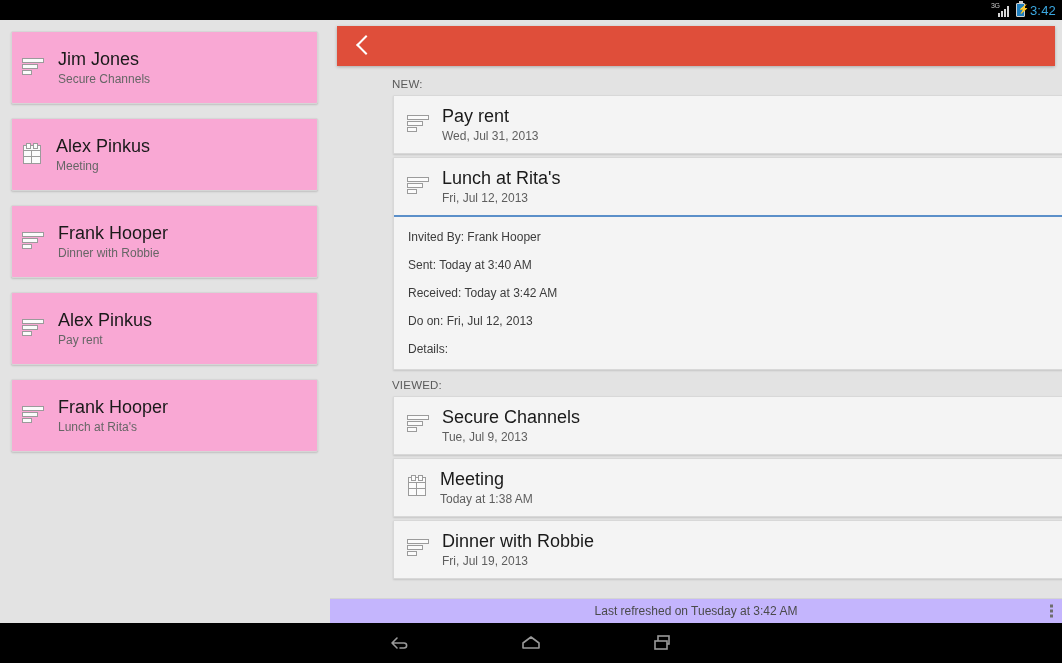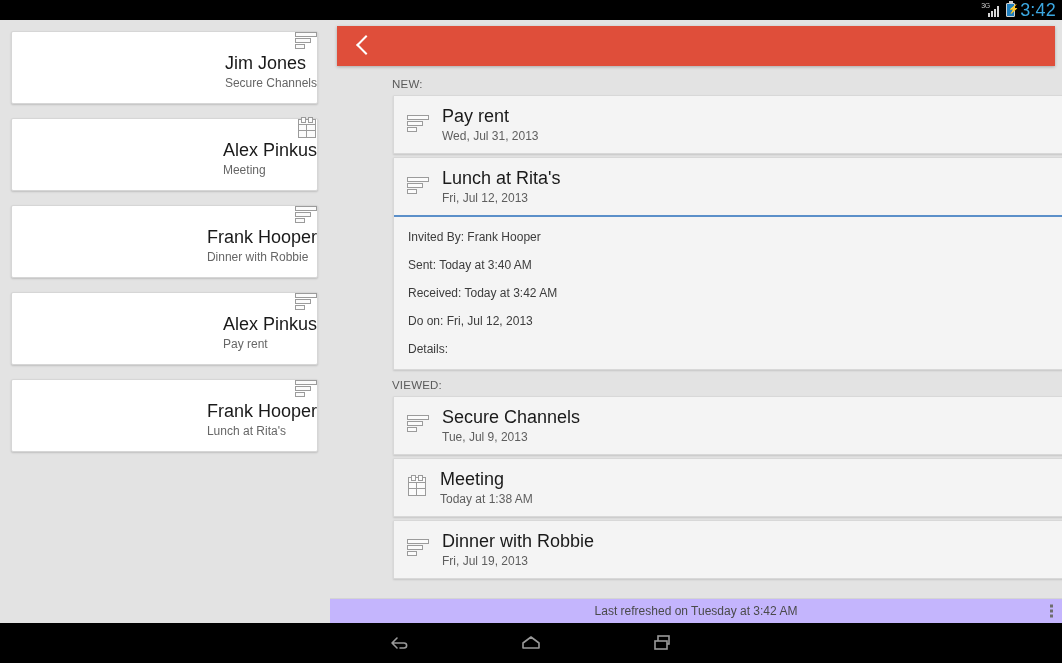--- a/index.html
+++ b/index.html
@@ -75,21 +75,21 @@
     background: #cfcfcf;
   }
   .battery-icon .bolt {
     position: absolute;
     top: 1px; left: 1.5px;
     font-size: 9px;
     line-height: 9px;
     color: #eaeaea;
   }
   .clock {
-    font-size: 18px;
+    font-size: 13px;
     color: #3ba7e0;
     font-family: "Liberation Sans", sans-serif;
     letter-spacing: 0.2px;
   }
 
   
   .content {
     position: absolute;
     top: 20px; left: 0;
     width: 1062px;
@@ -101,31 +101,30 @@
   .left-pane {
     position: absolute;
     top: 0; left: 0;
     width: 330px;
     height: 603px;
     background: #e3e3e3;
     padding: 11px 12px 0 11px;
   }
   .contact-card {
     position: relative;
-    background: #ffffff;
+    background: #f9a8d4;
     border: 1px solid #d6d6d6;
     border-radius: 2px;
     height: 73px;
     margin-bottom: 14px;
     box-shadow: 0 1px 2px rgba(0,0,0,0.16);
     display: flex;
-    align-items: flex-end;
+    align-items: center;
     padding-left: 10px;
     cursor: default;
-    flex-direction: column;
   }
   .contact-card .card-text { margin-left: 14px; }
   .contact-name {
     font-size: 18px;
     color: #1a1a1a;
     line-height: 22px;
     font-weight: normal;
   }
   .contact-sub {
     font-size: 12px;

